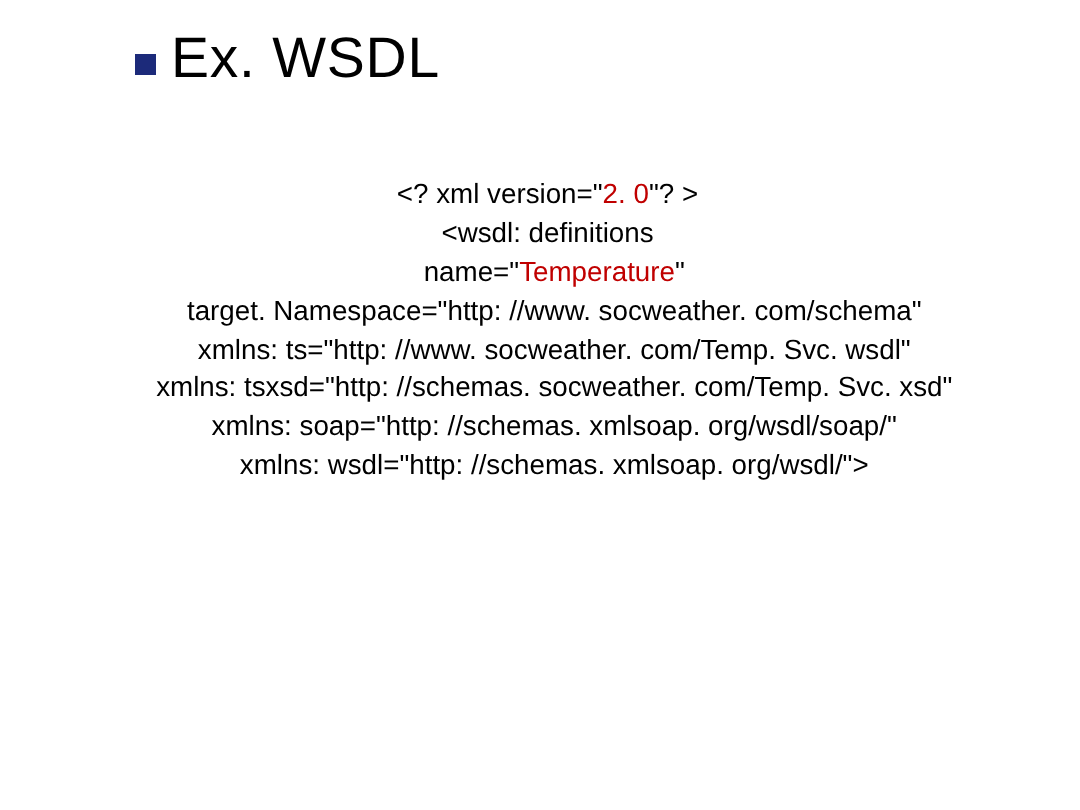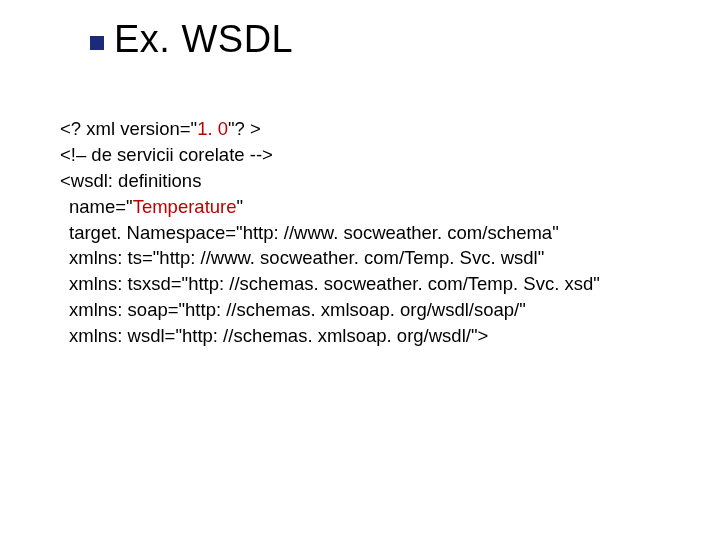--- a/index.html
+++ b/index.html
@@ -12,20 +12,21 @@
       height: 540px;
       background: #ffffff;
       font-family: Arial, Helvetica, sans-serif;
       position: relative;
       overflow: hidden;
     }
     .slide {
       width: 100%;
       height: 100%;
       padding: 18px 50px 30px 50px;
+      text-align: center;
     }
     .title-area {
       display: flex;
       align-items: flex-end;
       gap: 10px;
       margin-left: 40px;
       margin-bottom: 55px;
     }
     .title-bullet {
       width: 14px;
@@ -61,22 +62,21 @@
 </head>
 <body>
 
 <div class="slide">
   <div class="title-area">
     <div class="title-bullet"></div>
     <h1 class="slide-title">Ex. WSDL</h1>
   </div>
 
   <div class="content">
-    <div class="code-line"><span>&lt;? xml version="</span><span class="highlight">1. 0</span><span>"? &gt;</span></div>
-    <div class="code-line">&lt;!– de servicii corelate --&gt;</div>
+    <div class="code-line"><span>&lt;? xml version="</span><span class="highlight">2. 0</span><span>"? &gt;</span></div>
     <div class="code-line">&lt;wsdl: definitions</div>
     <div class="code-line indent"><span>name="</span><span class="highlight">Temperature</span><span>"</span></div>
     <div class="code-line indent">target. Namespace="http: //www. socweather. com/schema"</div>
     <div class="code-line indent">xmlns: ts="http: //www. socweather. com/Temp. Svc. wsdl"</div>
     <div class="code-line indent">xmlns: tsxsd="http: //schemas. socweather. com/Temp. Svc. xsd"</div>
     <div class="code-line indent">xmlns: soap="http: //schemas. xmlsoap. org/wsdl/soap/"</div>
     <div class="code-line indent">xmlns: wsdl="http: //schemas. xmlsoap. org/wsdl/"&gt;</div>
   </div>
 </div>
 

